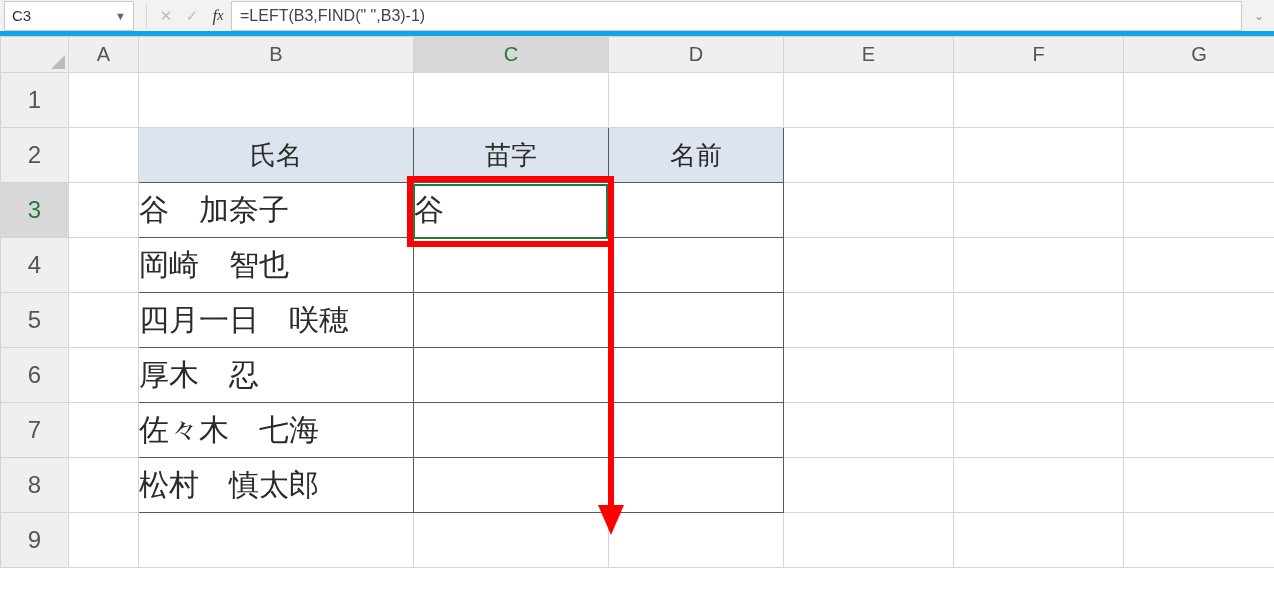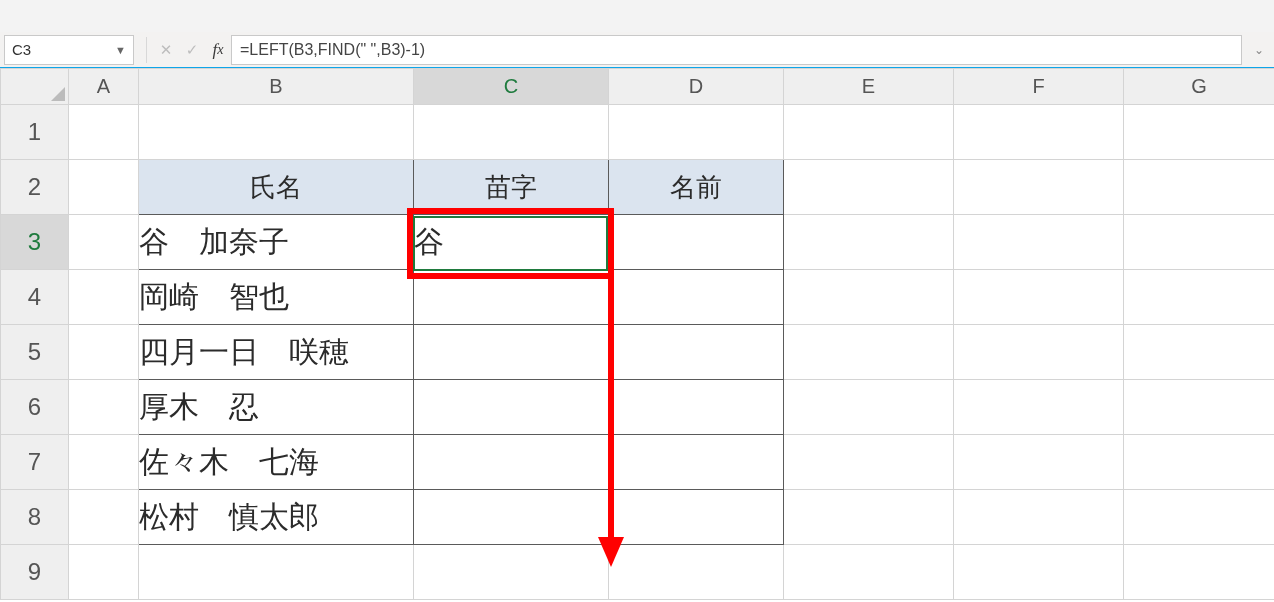--- a/index.html
+++ b/index.html
@@ -14,26 +14,25 @@
     width: 1274px;
     height: 602px;
     background: #ffffff;
     position: relative;
   }
 
   
   .formula-bar {
     height: 36px;
     background: #f3f2f1;
-    border-bottom: 1px solid #0ea5e9;
+    border-bottom: 5px solid #0ea5e9;
     display: flex;
     align-items: center;
     font-size: 15px;
     color: #444;
-    margin-top: 32px;
   }
   .name-box {
     width: 130px;
     height: 30px;
     background: #ffffff;
     border: 1px solid #c9c9c9;
     margin: 0 6px 0 4px;
     display: flex;
     align-items: center;
     padding: 0 7px;

